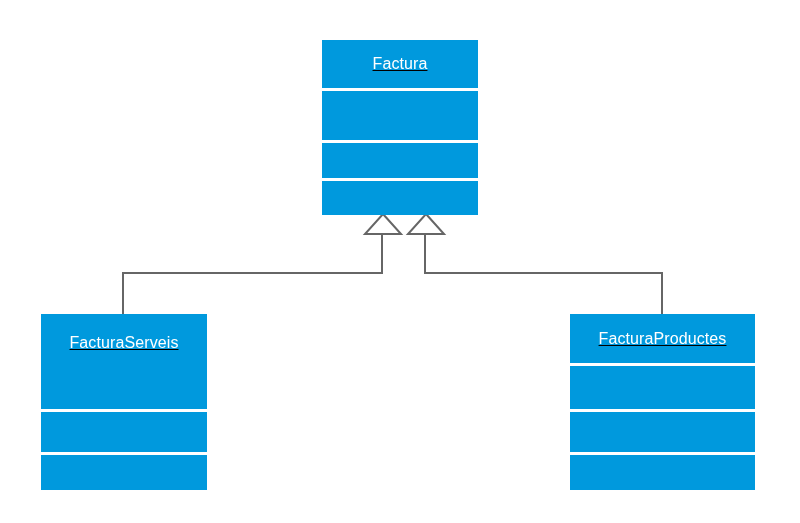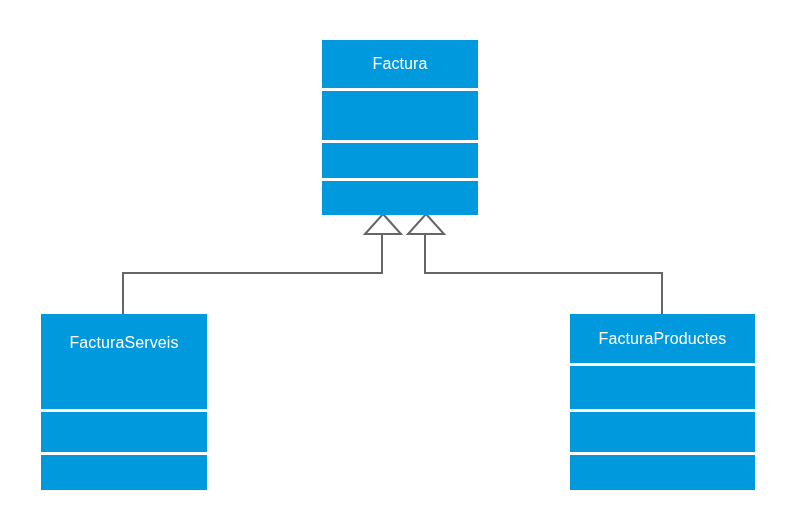--- a/index.html
+++ b/index.html
@@ -15,20 +15,21 @@
     overflow: hidden;
     font-family: "Liberation Sans", sans-serif;
   }
   .uml-class {
     position: absolute;
   }
   .compartment {
     position: absolute;
     background: #0099dd;
     box-sizing: border-box;
+    text-decoration: underline;
   }
   .compartment.title {
     display: flex;
     align-items: center;
     justify-content: center;
   }
   .class-title {
     color: #ffffff;
     font-family: "Liberation Sans", sans-serif;
     font-size: 16px;

